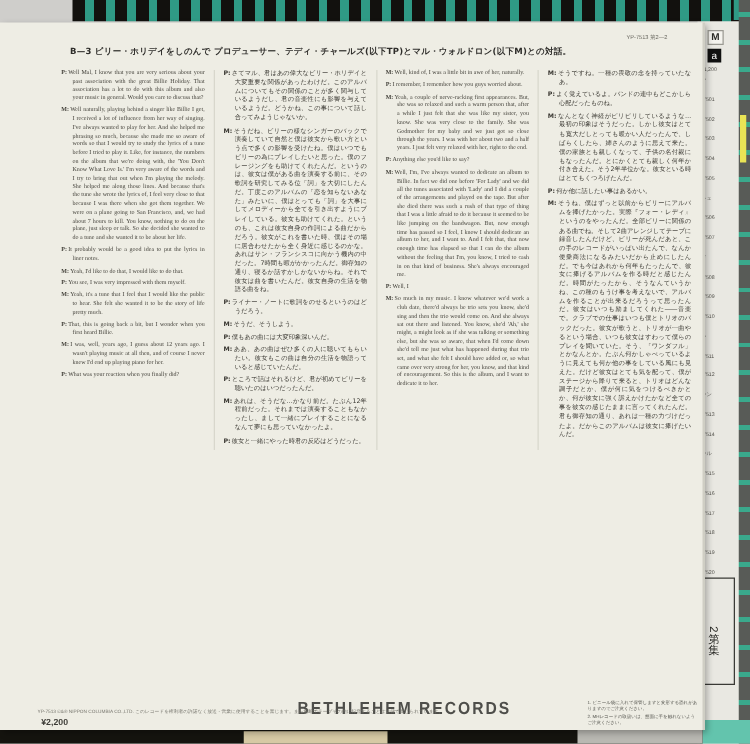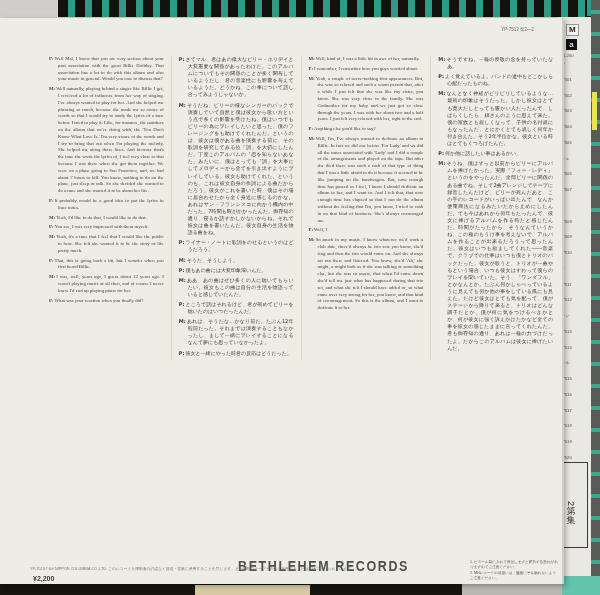--- a/index.html
+++ b/index.html
@@ -99,20 +99,21 @@
       <div class="frag">-7517</div>
       <div class="frag">-7518</div>
       <div class="frag">-7519</div>
       <div class="frag">-7520</div>
     </div>
 
   <div class="volume-box">第2集</div>
 
   <div class="sheet">
     <div class="sheet-number">YP-7513 第2—2</div>
+    <div class="section-title">B—3 ビリー・ホリデイをしのんで プロデューサー、テディ・チャールズ(以下TP)とマル・ウォルドロン(以下M)との対話。</div>
 
     <div class="columns">
       <div class="col col-en">
 
       <p class="para"><span class="spk">P</span><span>Well Mal, I know that you are very serious about your past association with the great Billie Holiday. That association has a lot to do with this album and also your music in general. Would you care to discuss that?</span></p>
           <p class="para"><span class="spk">M</span><span>Well naturally, playing behind a singer like Billie I get, I received a lot of influence from her way of singing. I've always wanted to play for her. And she helped me phrasing so much, because she made me so aware of words so that I would try to study the lyrics of a tune before I tried to play it. Like, for instance, the numbers on the album that we're doing with, the 'You Don't Know What Love Is.' I'm very aware of the words and I try to bring that out when I'm playing the melody. She helped me along those lines. And because that's the tune she wrote the lyrics of, I feel very close to that because I was there when she got them together. We were on a plane going to San Francisco, and, we had about 7 hours to kill. You know, nothing to do on the plane, just sleep or talk. So she decided she wanted to do a tune and she wanted it to be about her life.</span></p>
           <p class="para"><span class="spk">P</span><span>It probably would be a good idea to put the lyrics in liner notes.</span></p>
           <p class="para"><span class="spk">M</span><span>Yeah, I'd like to do that, I would like to do that.</span></p>
           <p class="para"><span class="spk">P</span><span>You see, I was very impressed with them myself.</span></p>
           <p class="para"><span class="spk">M</span><span>Yeah, it's a tune that I feel that I would like the public to hear. She felt she wanted it to be the story of life pretty much.</span></p>

